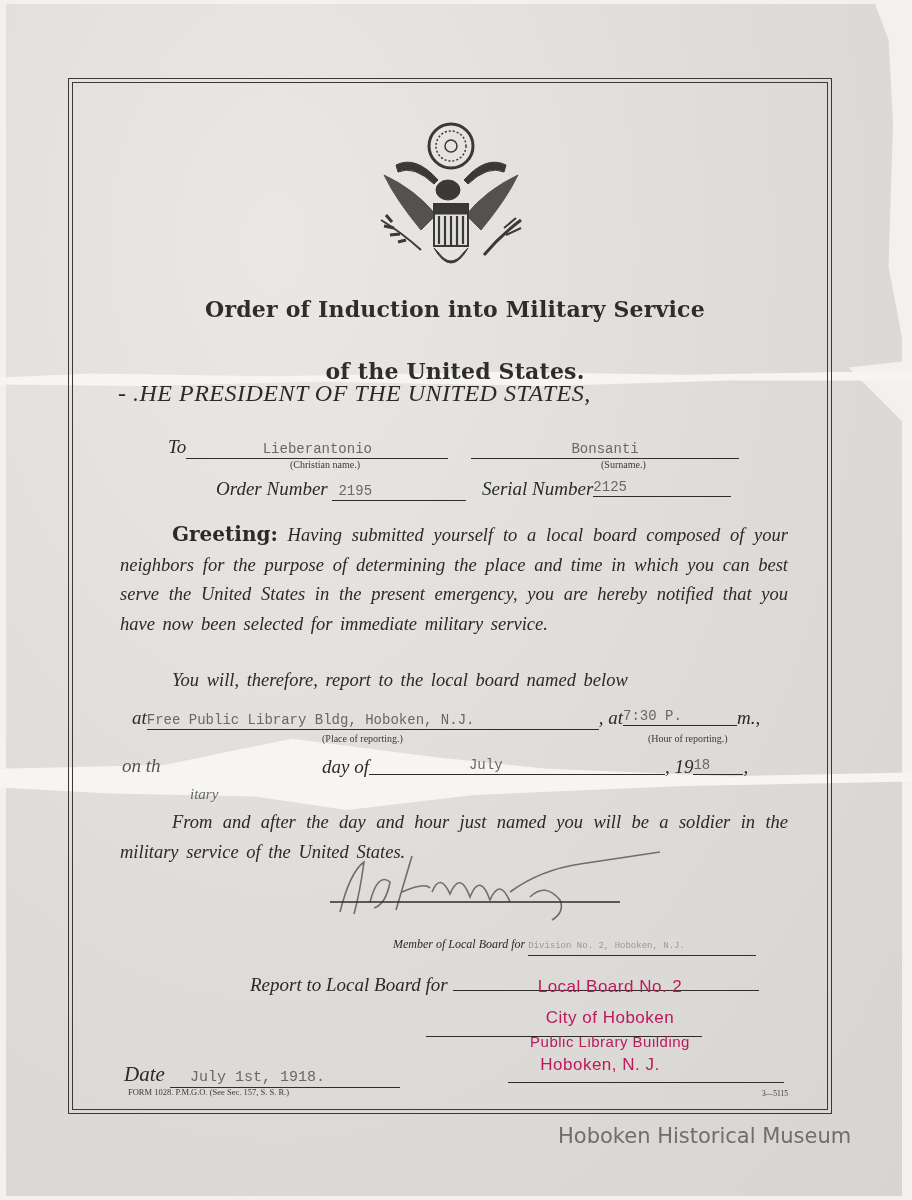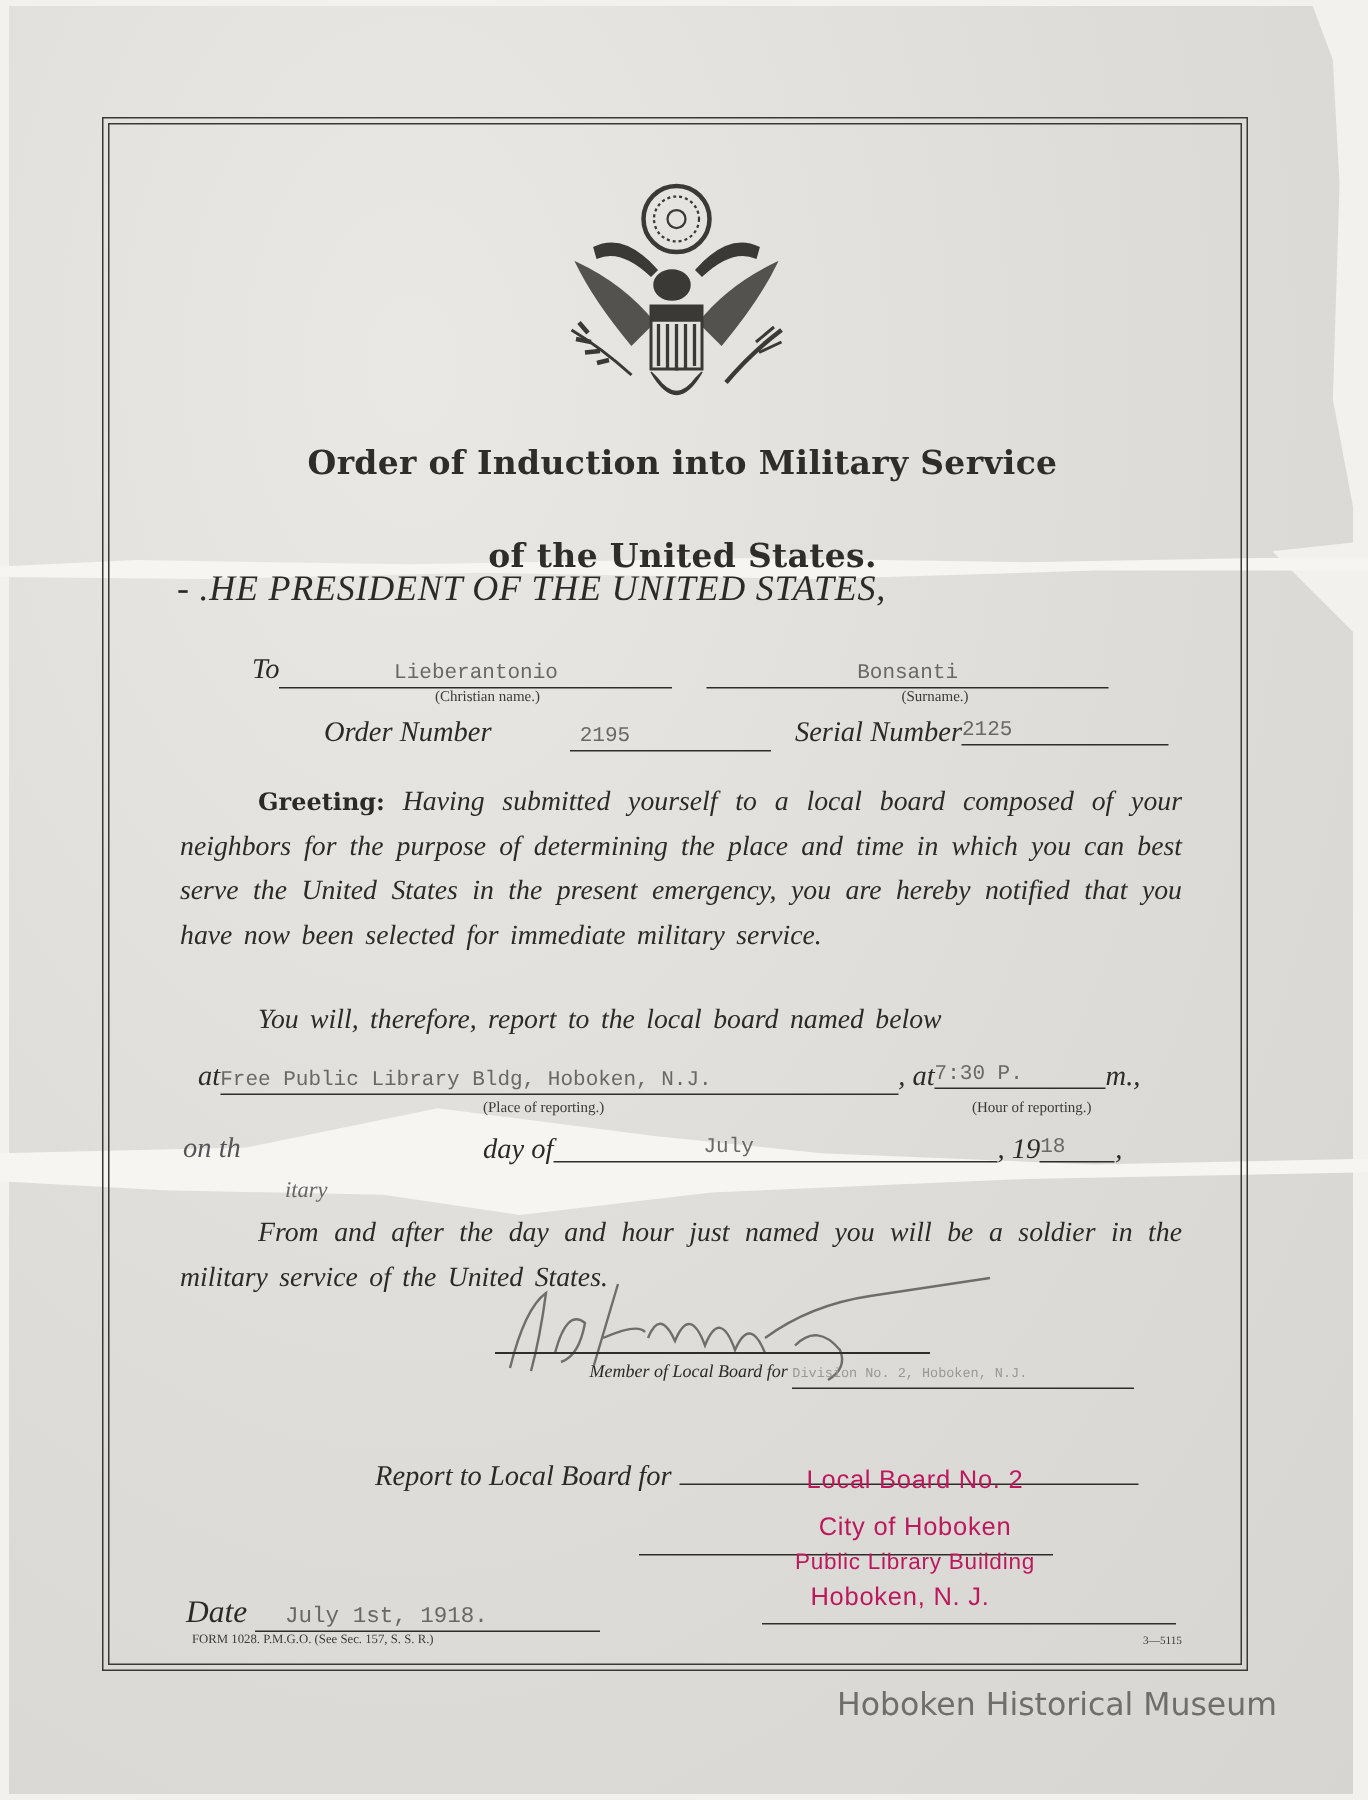--- a/index.html
+++ b/index.html
@@ -54,21 +54,21 @@
     .caption {
       position: absolute; font-size: 10px; color: #3b3a37;
     }
 
     .para {
       position: absolute; left: 120px; width: 668px; font-style: italic;
       font-size: 18.5px; line-height: 29.5px; text-align: justify; text-align-last: left;
       word-spacing: 3px;
     }
     .greeting-word {
-      font-family: "DejaVu Serif", serif; font-weight: bold; font-style: normal; font-size: 16px;
+      font-family: "DejaVu Serif", serif; font-weight: bold; font-style: normal; font-size: 20px;
     }
     .indent { display: inline-block; width: 52px; }
 
     .signature {
       position: absolute; left: 330px; top: 842px; width: 330px; height: 80px;
     }
 
     .stamp {
       position: absolute; font-family: "Liberation Sans", "DejaVu Sans", sans-serif;
       color: #be185d; font-size: 17px; text-align: center; letter-spacing: 0.5px;
@@ -124,21 +124,21 @@
 
 <div class="fieldrow" style="left:168px; top:436px;">
   <span>To</span><span class="fill" style="width:262px;">Lieberantonio</span>
   <span style="display:inline-block;width:18px;"></span><span class="fill" style="width:268px;">Bonsanti</span>
 </div>
 <div class="caption" style="left:290px; top:459px;">(Christian name.)</div>
 <div class="caption" style="left:601px; top:459px;">(Surname.)</div>
 
 <div class="fieldrow" style="left:216px; top:478px;">
   <span>Order Number</span>
-  <span class="fill" style="width:134px; text-align:left; padding-left:6px;margin-left:48px;">2195</span>
+  <span class="fill" style="width:134px; text-align:left; padding-left:6px;">2195</span>
   <span style="display:inline-block;width:6px;"></span>
   <span>Serial Number</span><span class="fill" style="width:138px; text-align:left; vertical-align:top;">2125</span>
 </div>
 
 <div class="para" style="top:520px;">
   <span class="indent"></span><span class="greeting-word">Greeting:</span>
   <span>Having submitted yourself to a local board composed of your neighbors for the purpose of determining the place and time in which you can best serve the United States in the present emergency, you are hereby notified that you have now been selected for immediate military service.</span>
 </div>
 
 <div class="para" style="top:666px;">
@@ -166,21 +166,21 @@
     <path d="M10 70 Q20 30 34 20 Q30 50 24 72"></path>
     <path d="M40 60 Q48 30 60 40 Q56 62 44 66"></path>
     <path d="M66 68 L82 14 M72 50 Q95 40 100 46"></path>
     <path d="M102 50 Q110 30 120 52 Q130 28 140 55 Q150 30 160 58 Q170 35 180 60"></path>
     <path d="M180 50 Q210 28 250 22 L330 10"></path>
     <path d="M200 55 Q215 40 230 58 Q235 70 222 78"></path>
   </g>
   <line x1="-40" y1="60" x2="290" y2="60" stroke="#2e2d2a" stroke-width="1.4"></line>
 </svg>
 
-<div class="fieldrow" style="left:393px; top:907px; font-size:12px;">
+<div class="fieldrow" style="left:393px; top:937px; font-size:12px;">
   <span>Member of Local Board for</span>
   <span class="fill" style="width:228px; font-size:9px; color:#9a9894; text-align:left;">Division No. 2, Hoboken, N.J.</span>
 </div>
 
 <div class="fieldrow" style="left:238px; top:974px;margin-left:12px;">
   <span>Report to Local Board for</span>
   <span class="fill" style="width:306px;"></span>
 </div>
 <div style="position:absolute; left:426px; top:1036px; width:276px; border-bottom:1.4px solid #2e2d2a;"></div>
 <div style="position:absolute; left:508px; top:1082px; width:276px; border-bottom:1.4px solid #2e2d2a;"></div>

